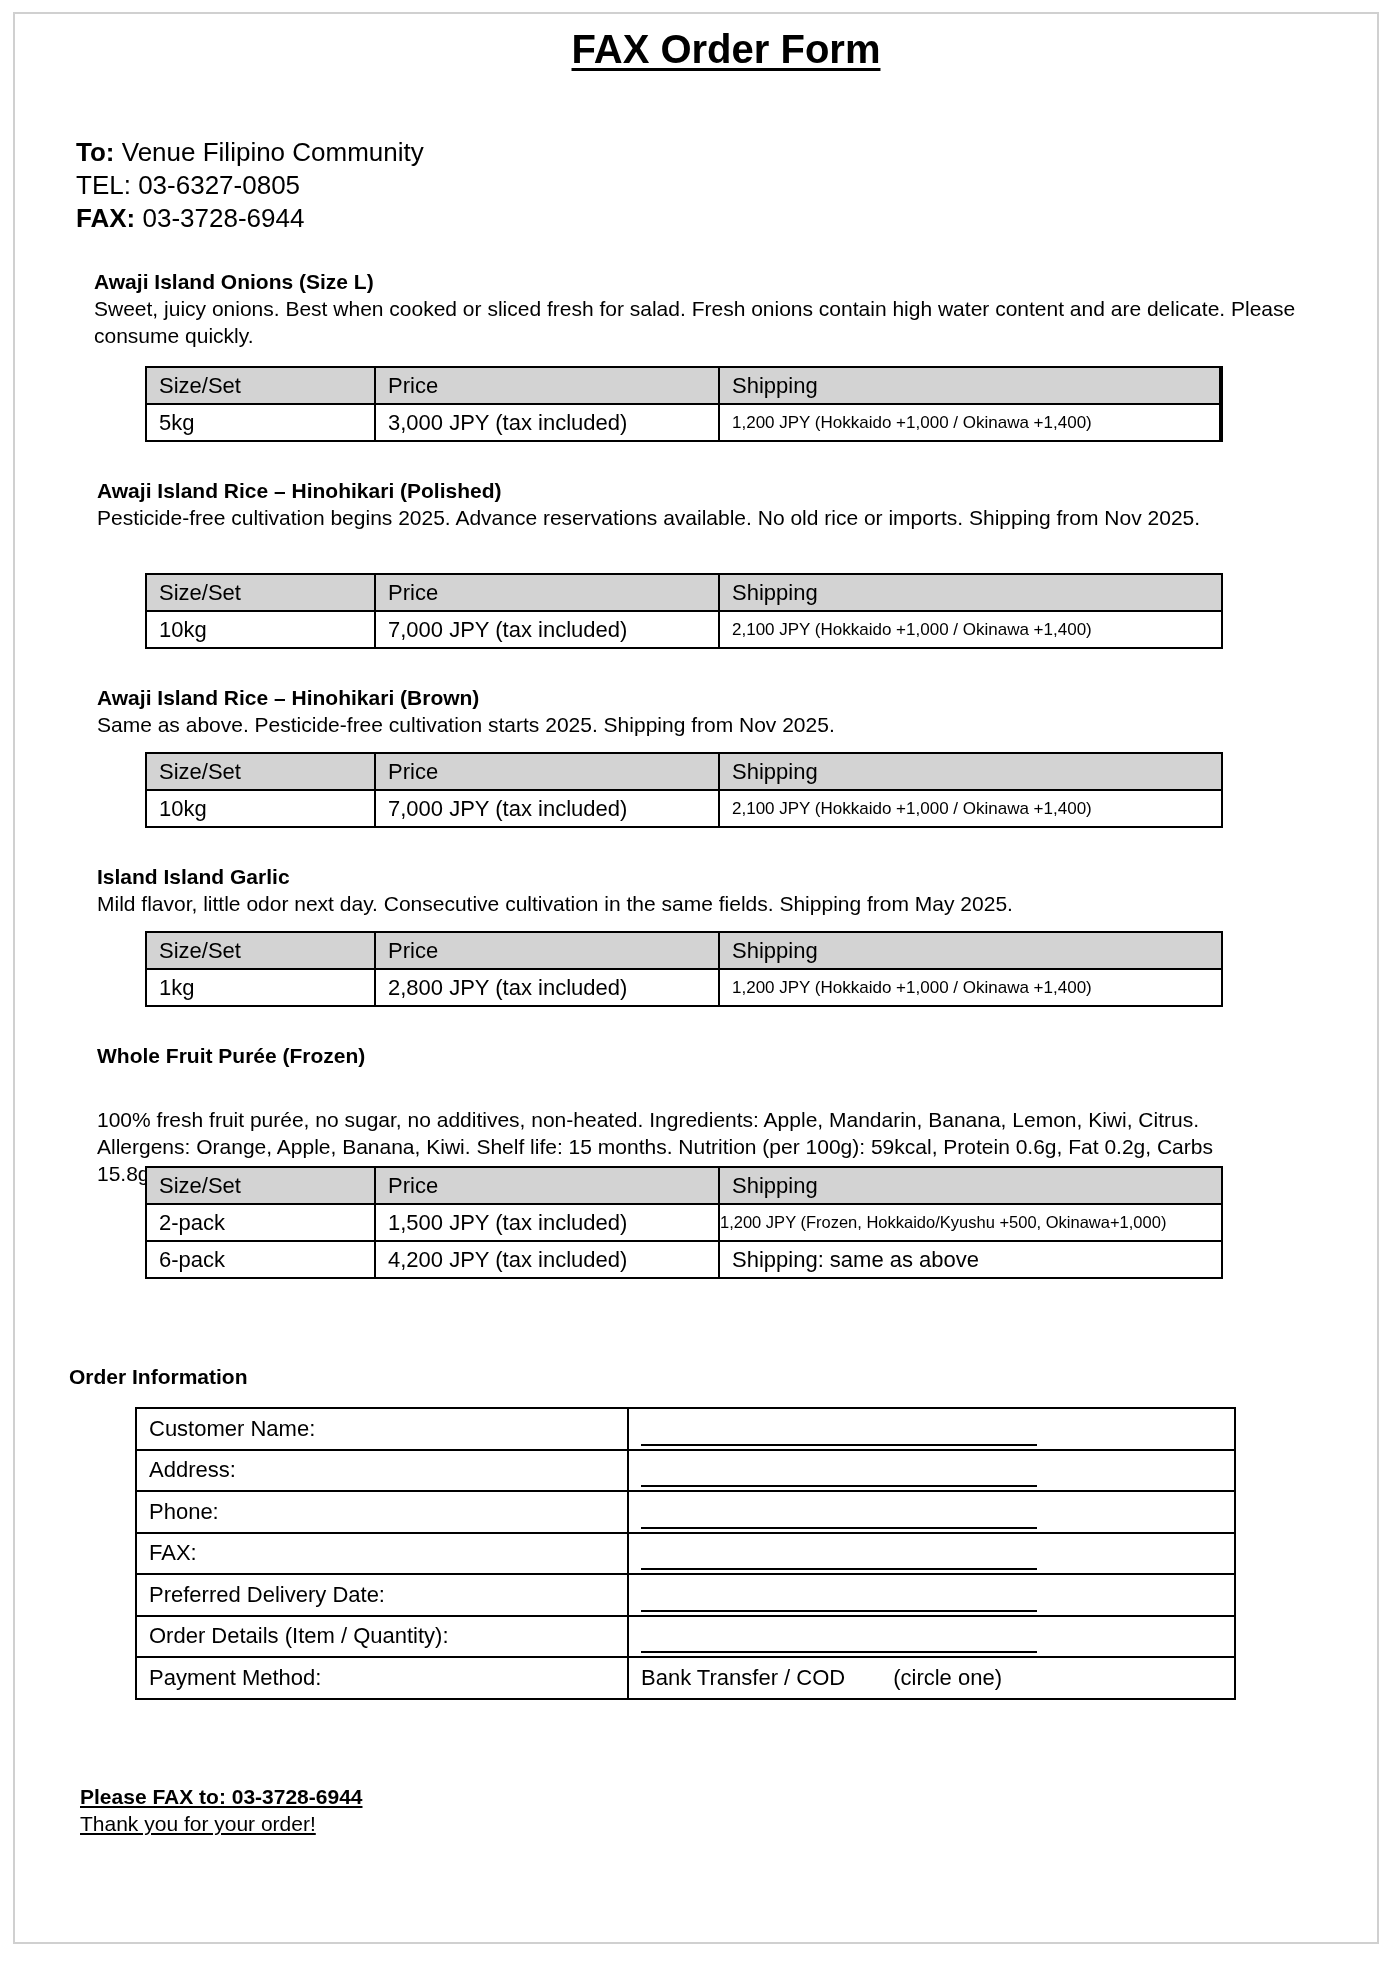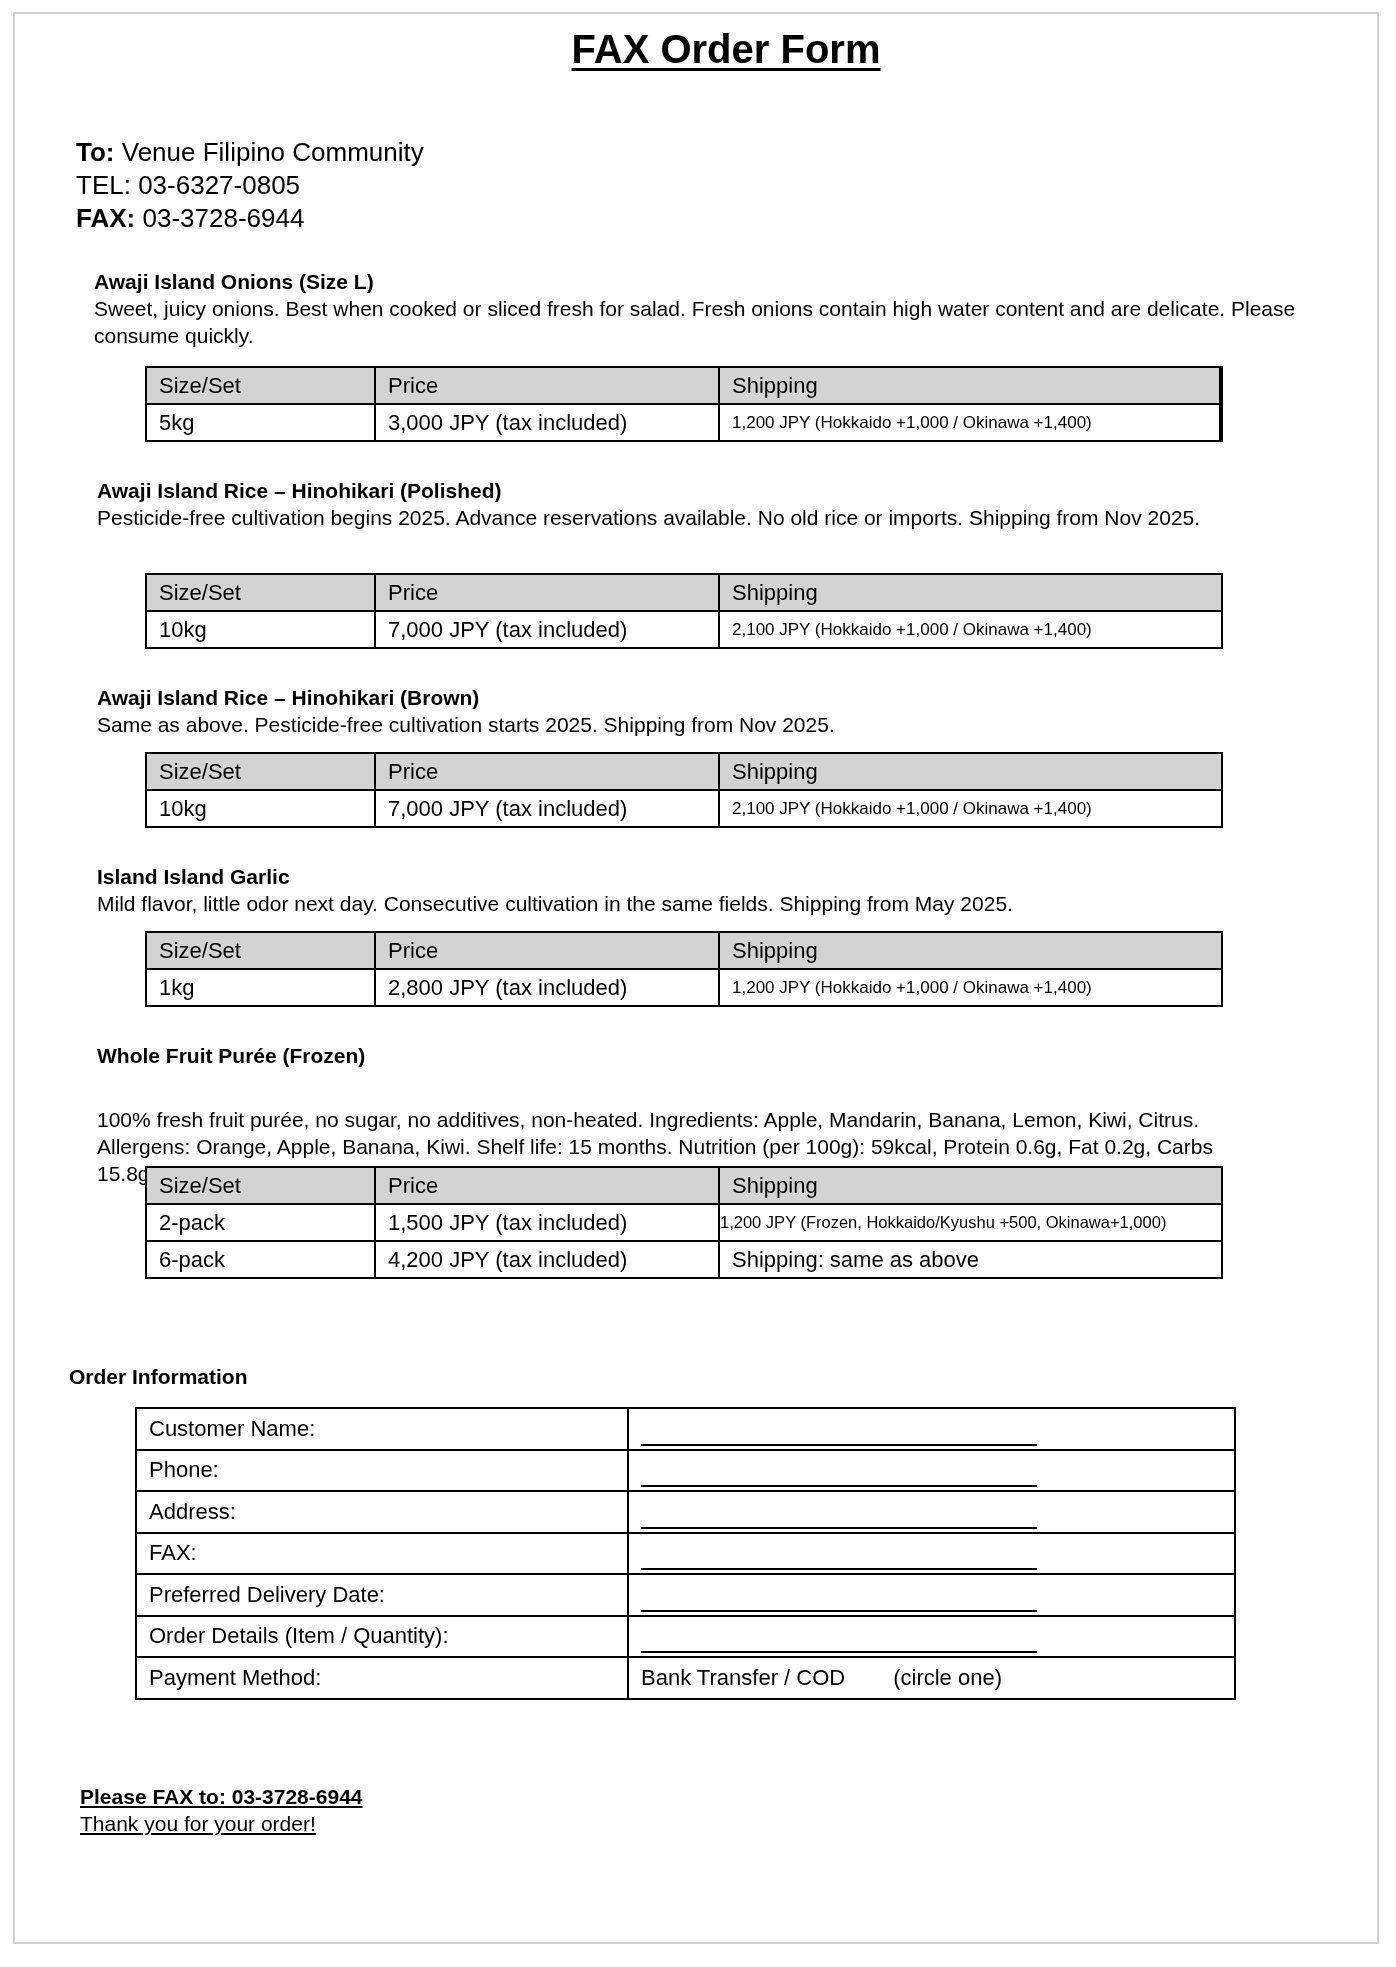--- a/index.html
+++ b/index.html
@@ -237,25 +237,25 @@
   </table>
 
 <div class="order-title">Order Information</div>
 <table class="order">
   <tbody>
       <tr>
     <td class="lbl">Customer Name:</td>
     <td><span class="blank"></span></td>
   </tr>
   <tr>
+    <td class="lbl">Address:</td>
+    <td><span class="blank"></span></td>
+  </tr>
+  <tr>
     <td class="lbl">Phone:</td>
-    <td><span class="blank"></span></td>
-  </tr>
-  <tr>
-    <td class="lbl">Address:</td>
     <td><span class="blank"></span></td>
   </tr>
   <tr>
     <td class="lbl">FAX:</td>
     <td><span class="blank"></span></td>
   </tr>
   <tr>
     <td class="lbl">Preferred Delivery Date:</td>
     <td><span class="blank"></span></td>
   </tr>

